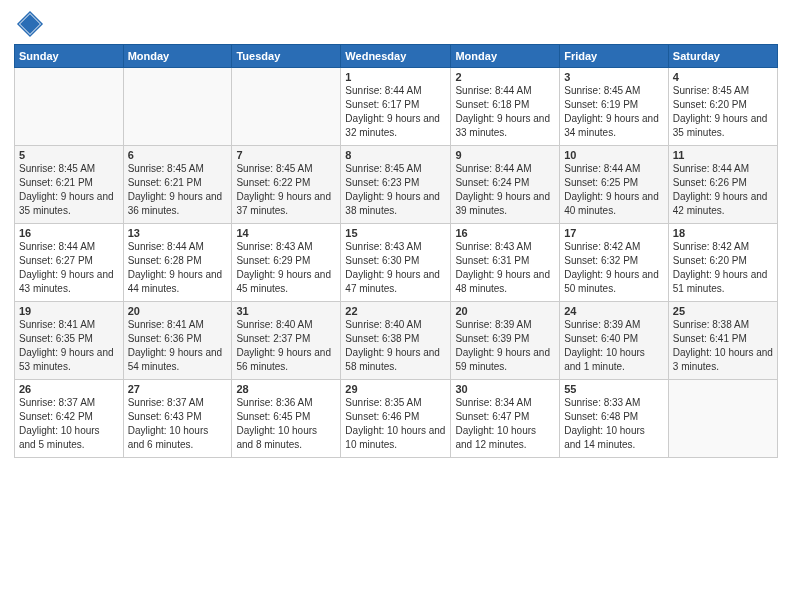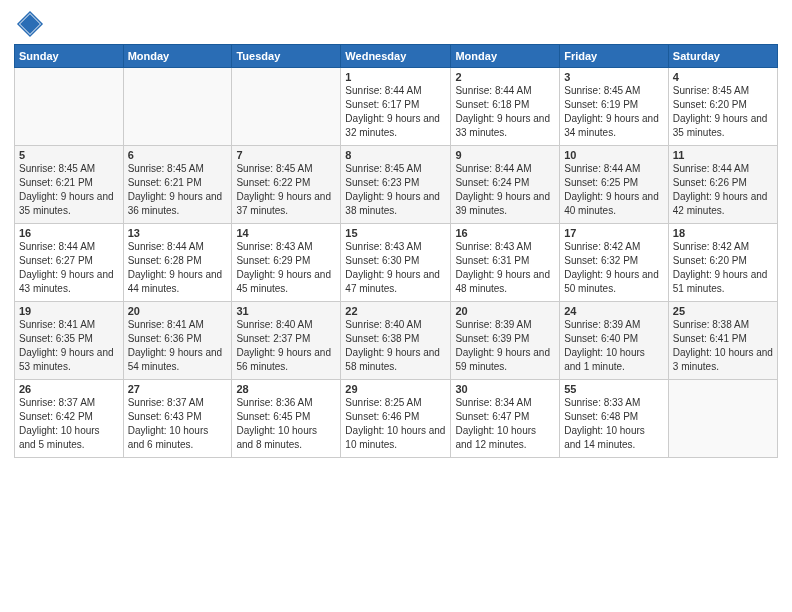--- a/index.html
+++ b/index.html
@@ -327,21 +327,21 @@
           </td>
           <td>
             <span class="day-num">28</span>
             <div class="day-info">Sunrise: 8:36 AM
 Sunset: 6:45 PM
 Daylight: 10 hours
 and 8 minutes.</div>
           </td>
           <td>
             <span class="day-num">29</span>
-            <div class="day-info">Sunrise: 8:25 AM
+            <div class="day-info">Sunrise: 8:35 AM
 Sunset: 6:46 PM
 Daylight: 10 hours
 and 10 minutes.</div>
           </td>
           <td>
             <span class="day-num">30</span>
             <div class="day-info">Sunrise: 8:34 AM
 Sunset: 6:47 PM
 Daylight: 10 hours
 and 12 minutes.</div>

